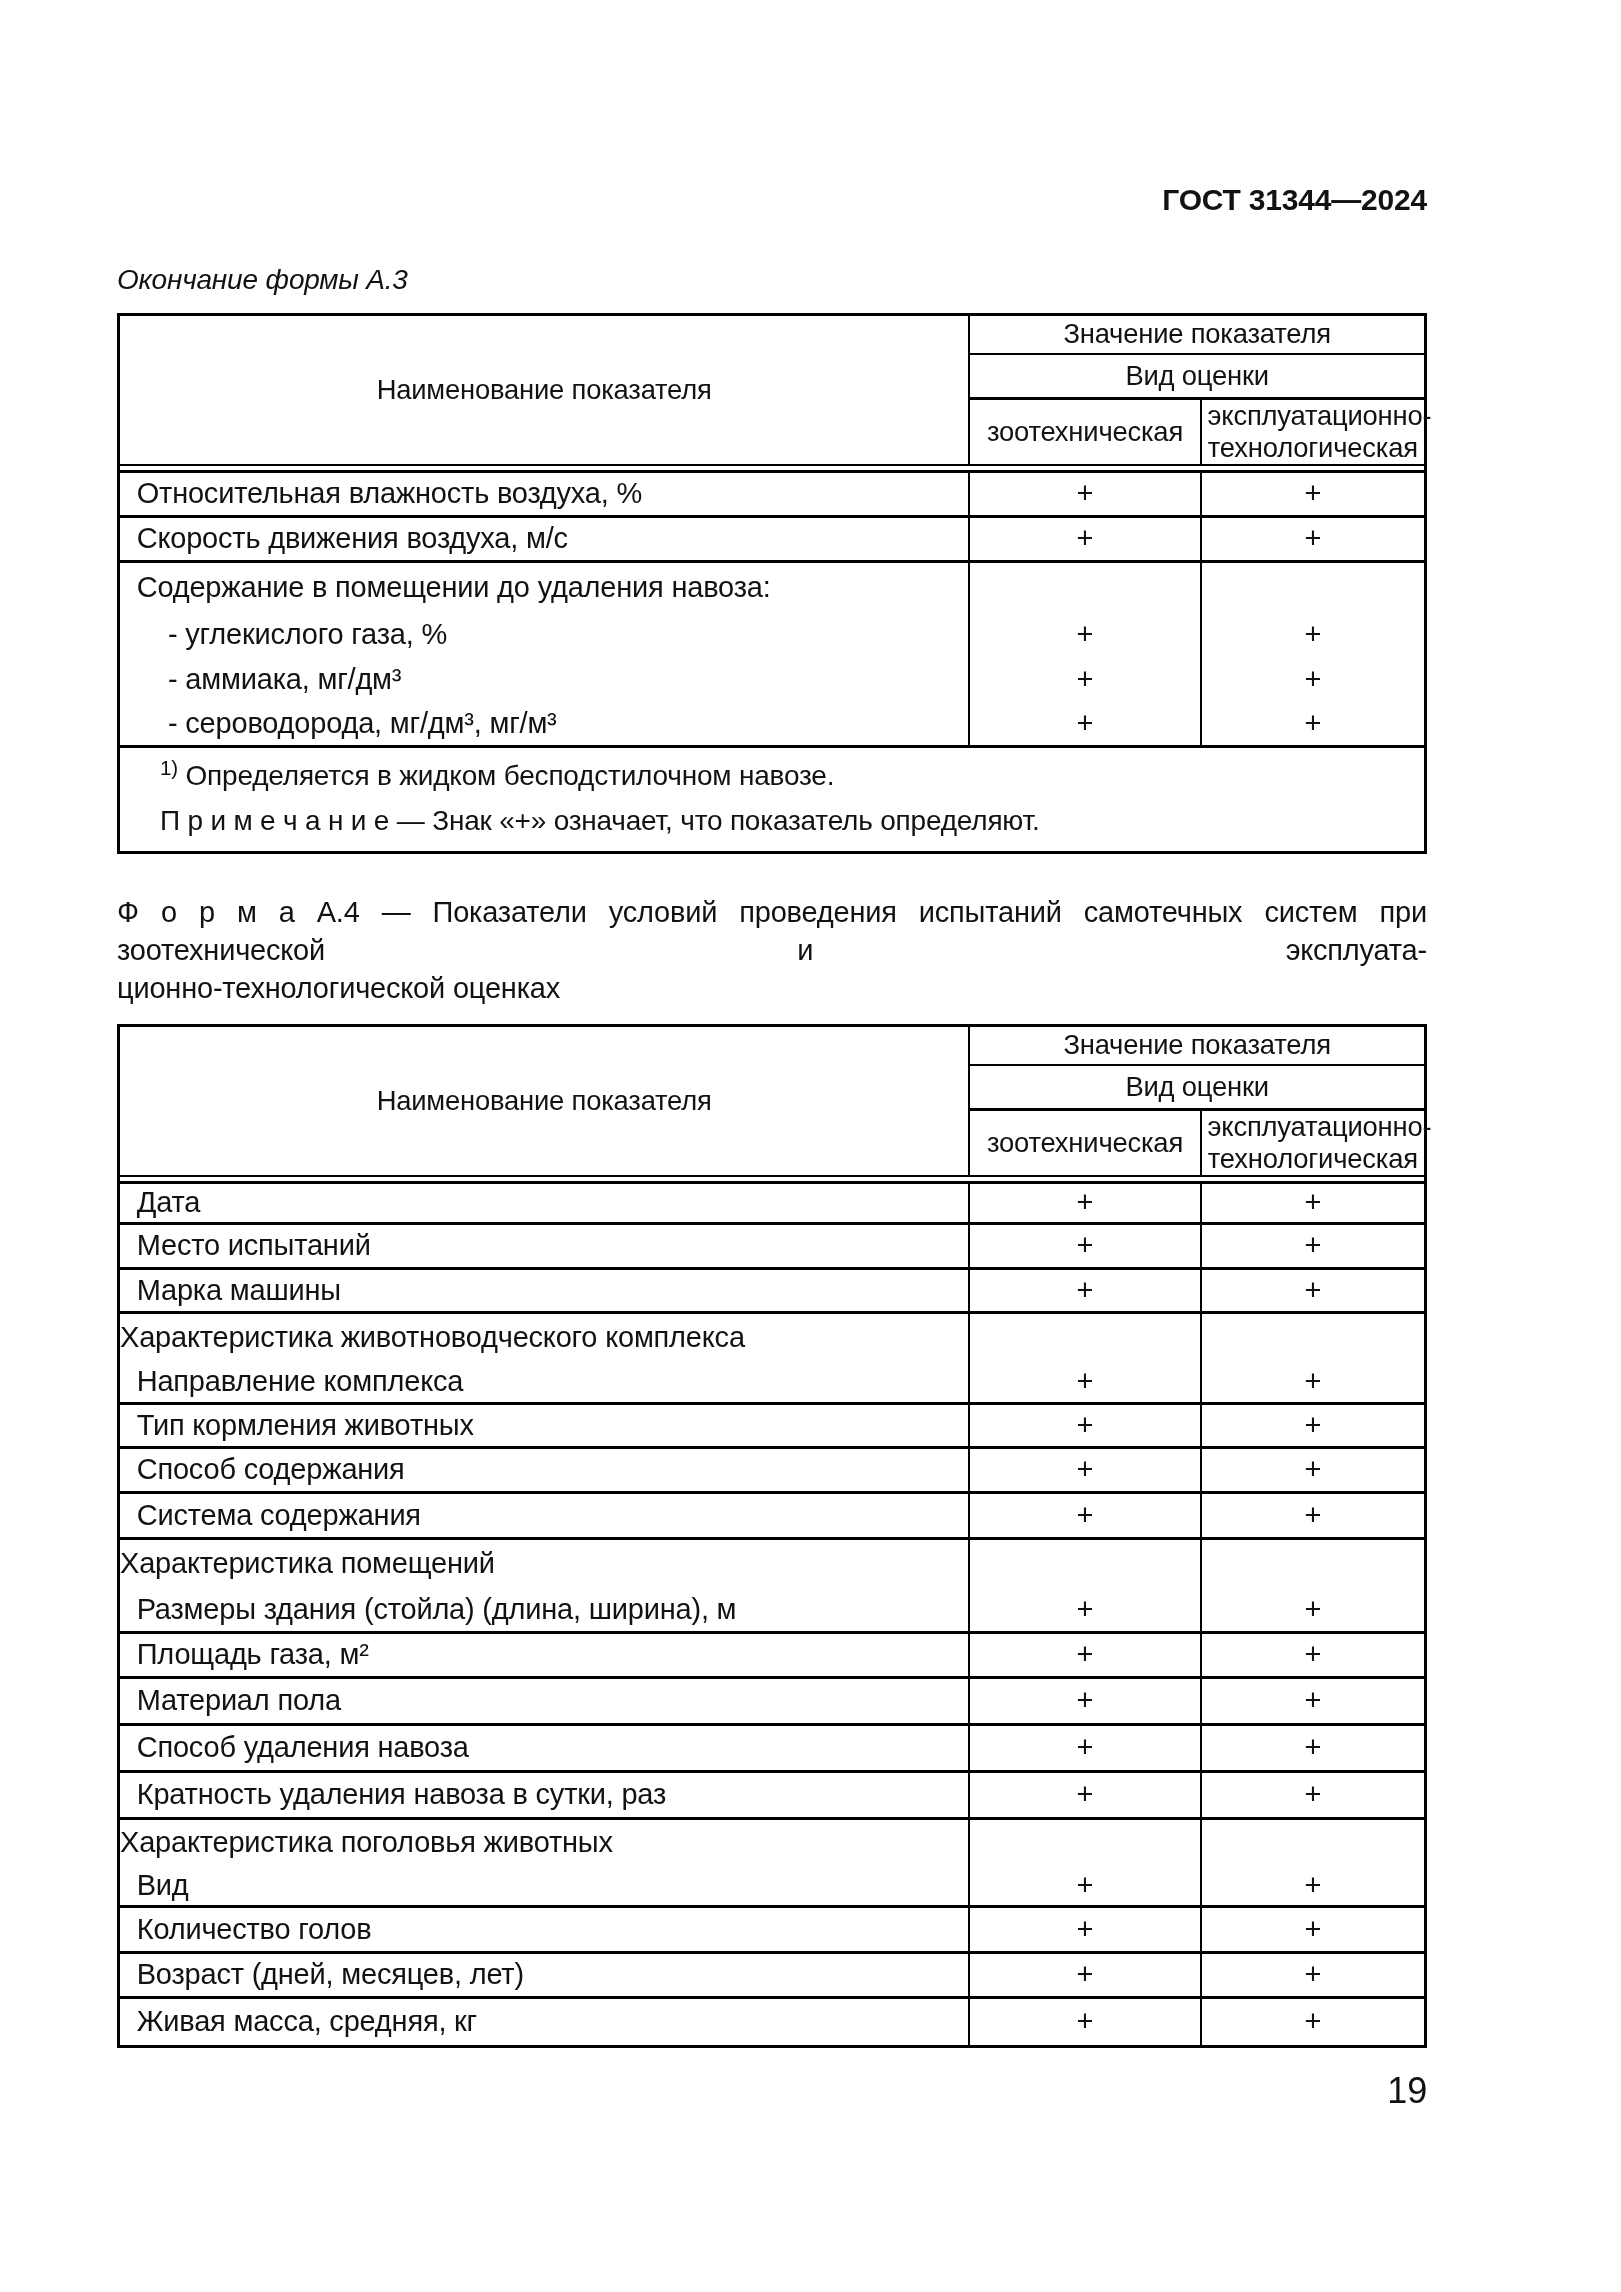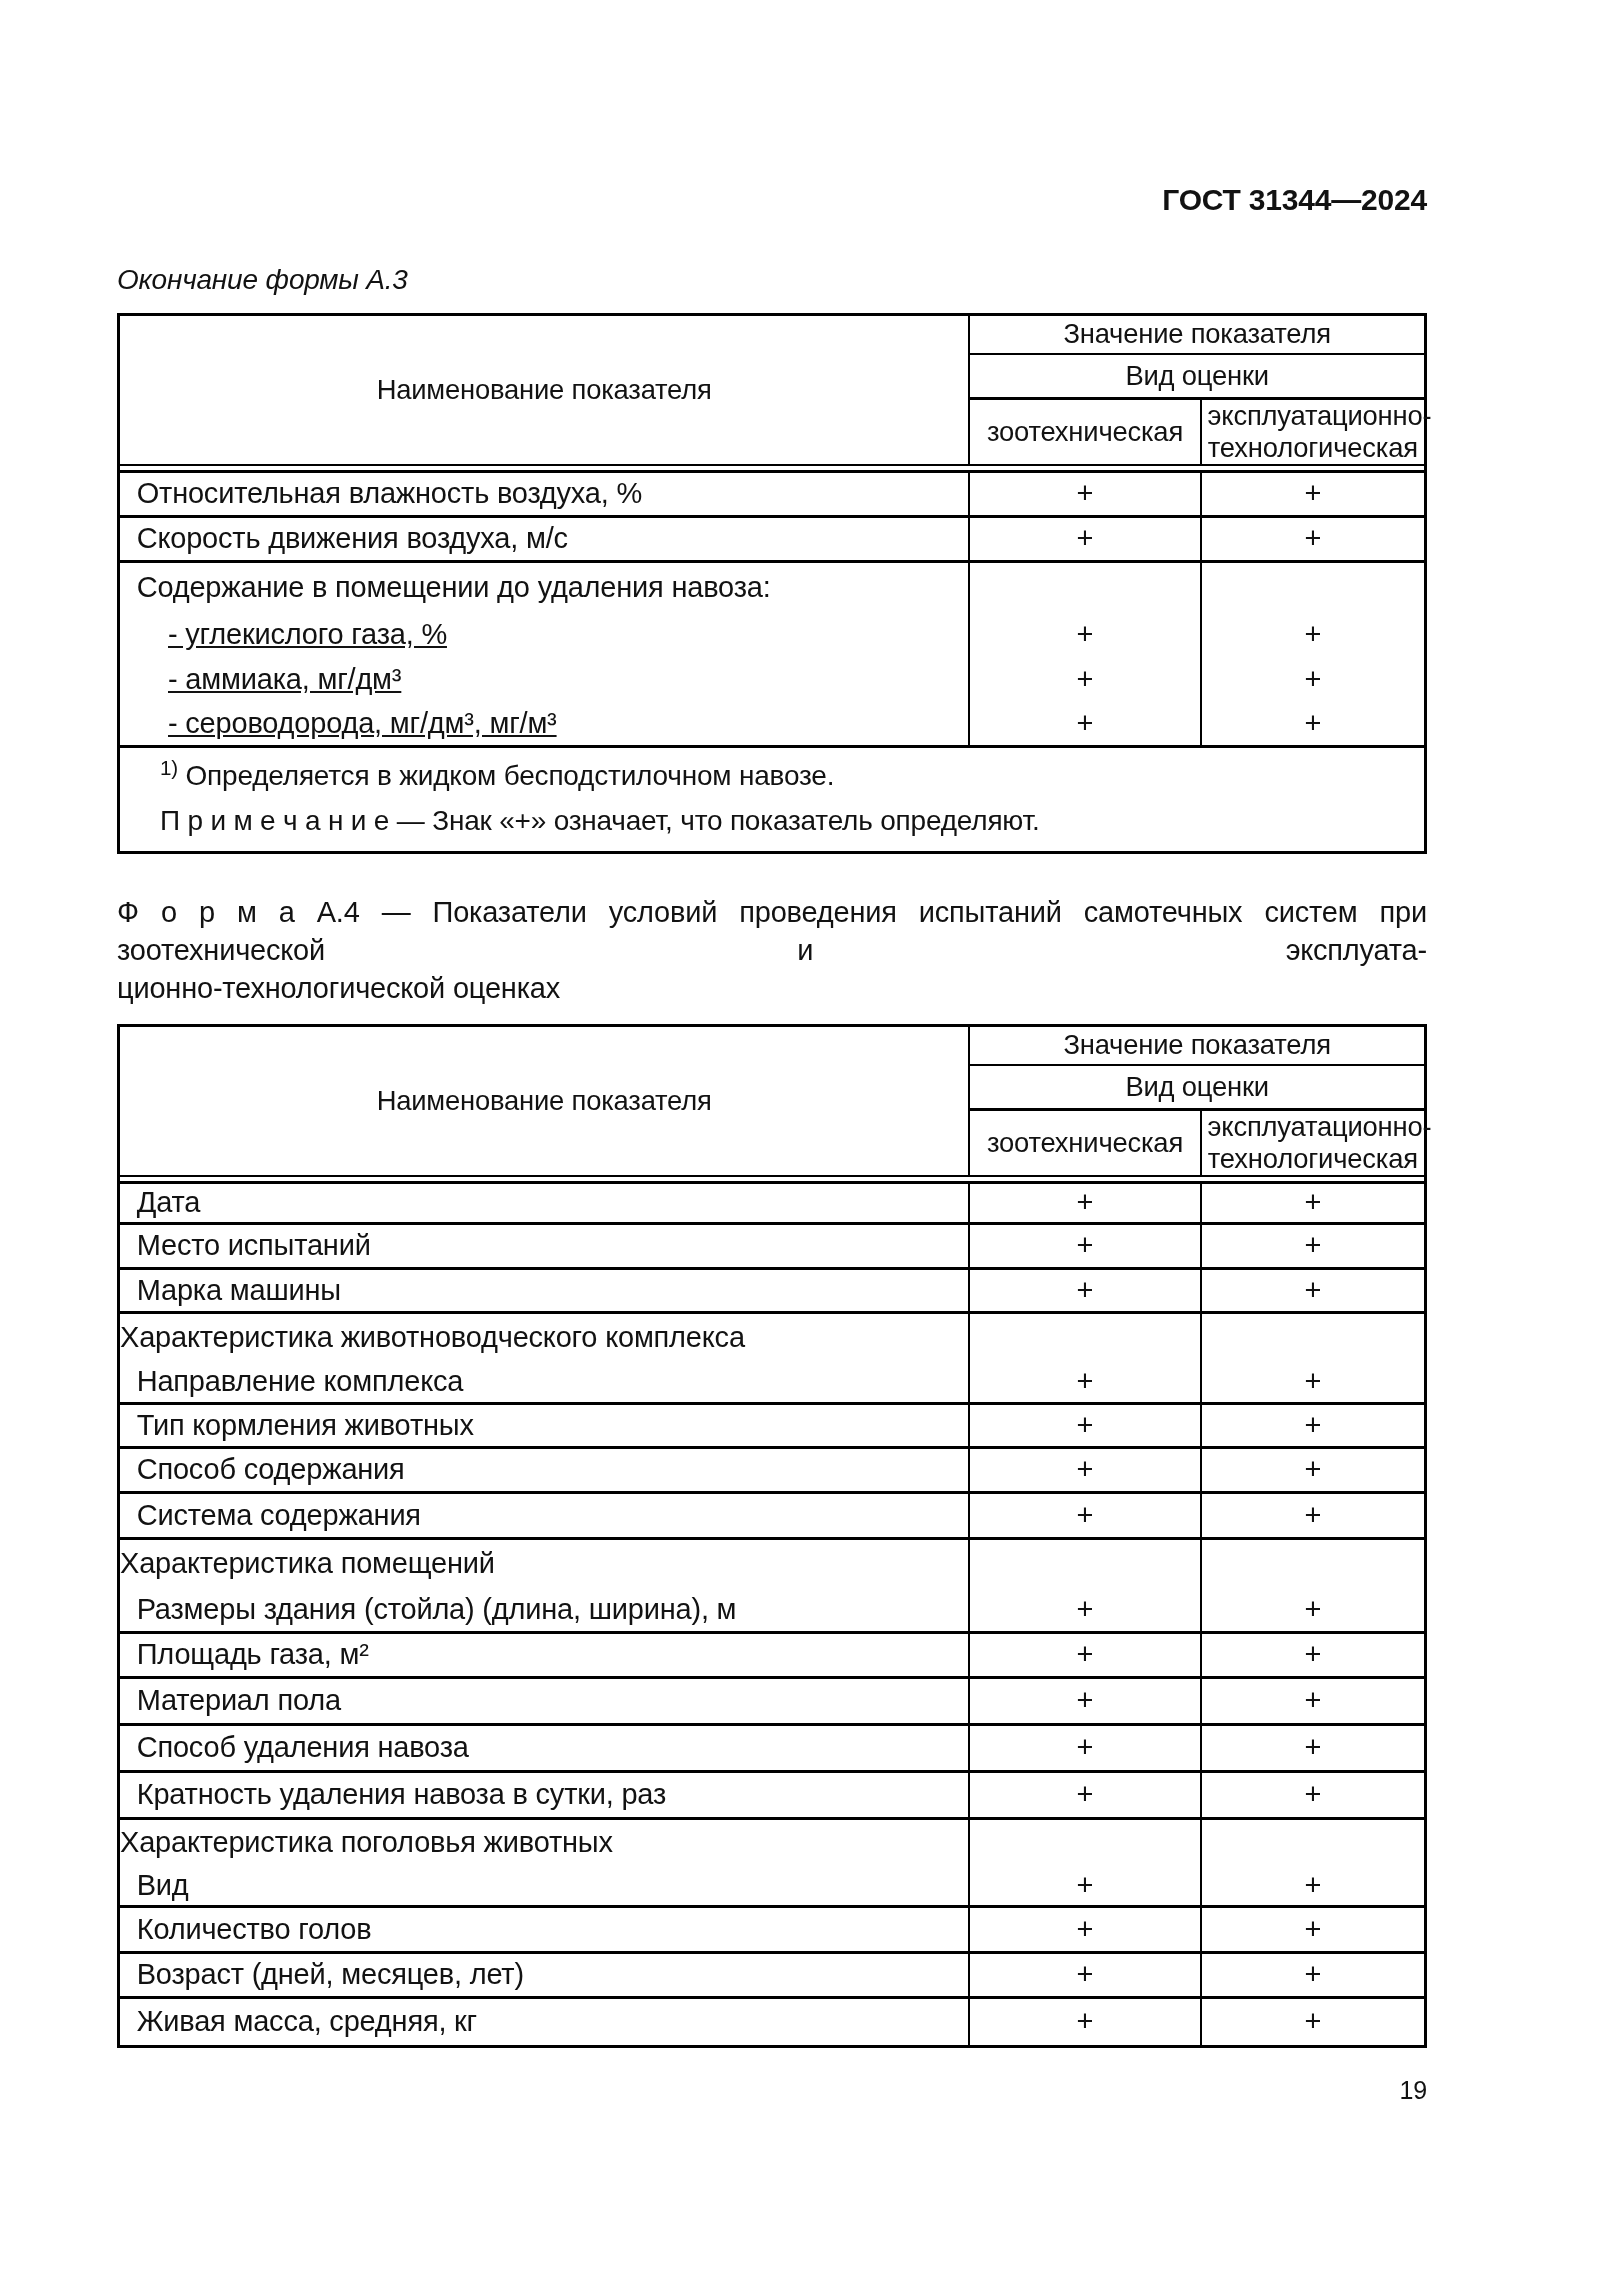--- a/index.html
+++ b/index.html
@@ -28,31 +28,31 @@
   .bb-thick{ border-bottom:3.9px solid #000; }
   tr.rb > td { border-bottom:3.9px solid #000; }
 
   .hc { text-align:center; font-size:27.4px; line-height:32px; padding:0 5.9px;margin-top:22px; }
   tr.hr1 > th { height:39px; }
   tr.hr2 > th { height:45px; }
   tr.hr3 > th { height:65px; }
   tr.spacer > td { height:6.9px; }
 
   td.nm   { text-align:left; padding-left:16.7px; padding-right:9.8px; }
-  td.sub  { padding-left:48px;text-decoration:underline; }
+  td.sub  { padding-left:48px; }
   td.sec  { padding-left:0; }
   td.plus { text-align:center; }
 
   td.footnote { padding:11.8px 23.5px 13.7px 40px; font-size:28px; line-height:33px; vertical-align:top; }
   .fn-sup { vertical-align:super; font-size:20.6px; line-height:0; }
   .fn-note { margin-top:12px; }
 
   .form-title { margin-top:39px; font-size:29px; line-height:38px; }
   .ft-line1 { text-align:justify; text-align-last:justify; }
-  .page-num { margin-top:25.5px; text-align:right; font-size:25px; line-height:35px; }
+  .page-num { margin-top:25.5px; text-align:right; font-size:36px; line-height:35px; }
 </style>
 </head>
 <body>
 
 <div class="content">
 
   <div class="doc-code">ГОСТ 31344—2024</div>
 
   <div class="caption">Окончание формы А.3</div>
 

